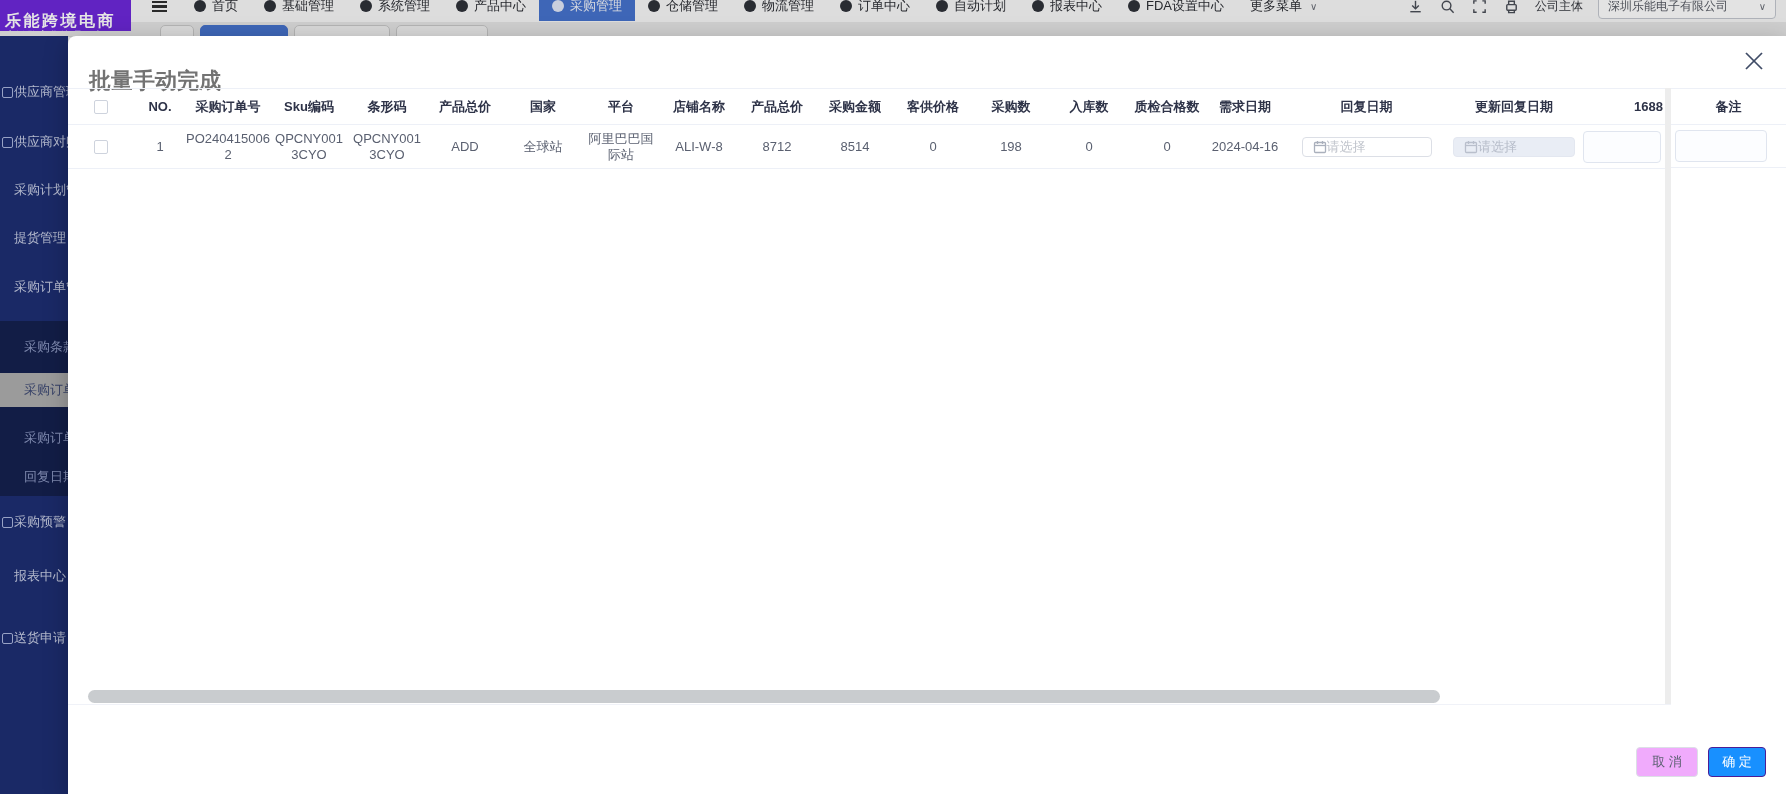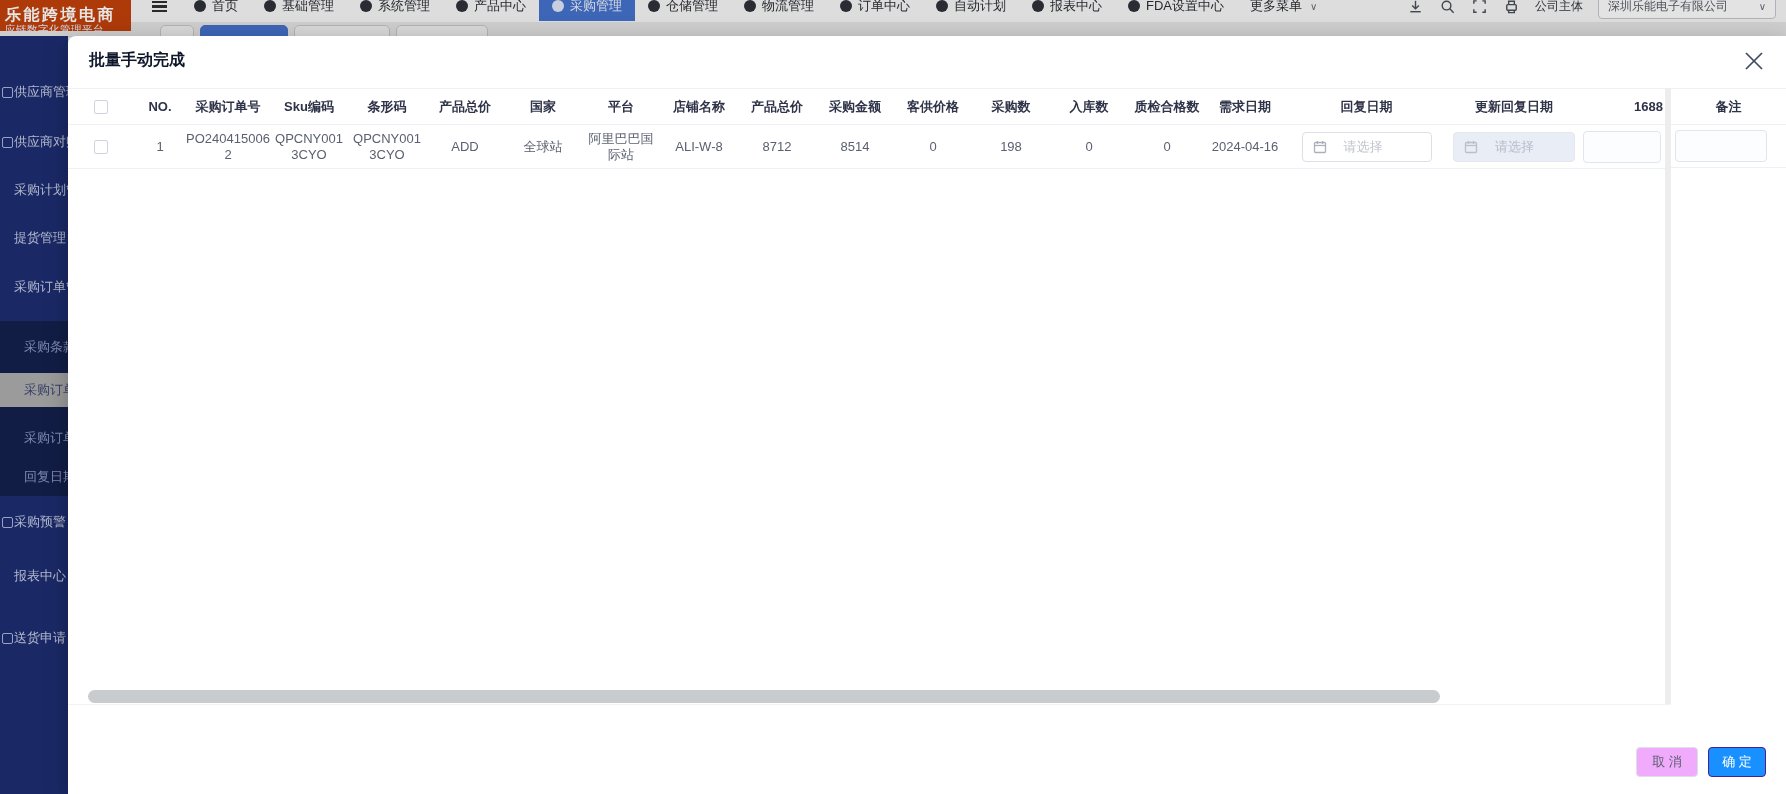--- a/index.html
+++ b/index.html
@@ -22,57 +22,57 @@
   .nav-right{position:absolute;right:10px;top:-9px;height:30px;display:flex;align-items:center;gap:15px}
   .tool-ico{width:17px;height:17px;display:block}
   .tool-ico path,.tool-ico circle,.tool-ico rect,.tool-ico line{stroke:#4a4e57;fill:none;stroke-width:1.5}
   .entity-label{font-size:12px;color:#33363d;white-space:nowrap}
   .company-select{width:178px;height:26px;border:1px solid #c3c7cf;border-radius:4px;background:#fdfdfd;
     display:flex;align-items:center;justify-content:space-between;padding:0 9px;box-sizing:border-box;
     font-size:12px;color:#565a63;white-space:nowrap}
   .tabs-row{position:absolute;left:0;top:22px;right:0;height:14px;background:#e6e6e6;overflow:hidden;border-bottom:1px solid #d6d6d6}
   .page-tab{position:absolute;top:3px;height:18px;border-radius:5px 5px 0 0;background:#f1f1f1;border:1px solid #c9c9c9;box-sizing:border-box}
   .page-tab.active{background:#4672cc;border-color:#4672cc}
-  .logo{position:absolute;left:0;top:0;width:131px;height:31px;background:#c2410c;color:#fff;z-index:2;
-    padding:6px 3px 0 5px;box-sizing:border-box;overflow:hidden}
+  .logo{position:absolute;left:0;top:0;width:131px;height:31px;background:#6d28d9;color:#fff;z-index:2;
+    padding:12px 3px 0 5px;box-sizing:border-box;overflow:hidden}
   .logo-l1{font-size:16px;font-weight:700;letter-spacing:2.5px;line-height:17px;white-space:nowrap}
   .logo-l2{font-size:10.5px;font-weight:400;letter-spacing:0.5px;line-height:13px;color:#e9eeff;white-space:nowrap}
   .sidebar{position:absolute;left:0;top:36px;width:68px;bottom:0;background:#1d2e72;overflow:hidden;z-index:1}
   .submenu-bg{position:absolute;left:0;right:0;top:285px;height:175px;background:#15214f}
   .side-item{position:absolute;left:0;width:100%;height:36px;line-height:36px;font-size:13px;color:#c7cde3;
     padding-left:14px;box-sizing:border-box;white-space:nowrap;overflow:hidden}
   .side-item .side-ico{position:absolute;left:2px;top:13px;width:9px;height:9px;border:1.5px solid #aab5dc;border-radius:2px}
   .side-item.sub{height:34px;line-height:34px;padding-left:24px;color:#8d99c2}
   .side-item.sub.active{background:#adadad;color:#3e4a74}
   .mask{position:absolute;inset:0;background:rgba(0,0,0,0.10);z-index:3}
 
   
   .modal{position:absolute;left:68px;top:36px;right:0;bottom:0;background:#fff;z-index:5;
     border-top-left-radius:8px;box-shadow:0 6px 24px rgba(0,0,0,.25)}
-  .modal-title{position:absolute;left:21px;top:14px;font-size:16px;font-weight:700;color:#0f172a}
+  .modal-title{position:absolute;left:21px;top:30px;font-size:22px;font-weight:700;color:#737373}
   .modal-close{position:absolute;right:20px;top:13px;width:24px;height:24px;cursor:pointer}
   .modal-close line{stroke:#3f4b66;stroke-width:1.7}
   .modal-body{position:absolute;left:0;top:52px;right:0;bottom:0}
 
   .thead,.trow{position:absolute;left:0;width:1597px;display:flex;padding-left:20px;box-sizing:border-box}
   .thead{top:0;height:37px;border-top:1px solid #edf0f7;border-bottom:1px solid #edf0f7}
   .trow{top:38px;height:43px;border-bottom:1px solid #edf0f7}
   .th,.td{display:flex;align-items:center;justify-content:center;text-align:center;box-sizing:border-box;
     font-size:13px;word-break:break-all;line-height:16px;padding:0 4px}
   .th{font-weight:700;color:#2e3348;white-space:nowrap;padding:0 2px}
   .td{color:#5a6070}
   .c0{width:46px;justify-content:flex-start;padding-left:6px}
   .c1{width:52px}.c2{width:84px;padding:0}
   .c3,.c4,.c5,.c6,.c7,.c8,.c9,.c10,.c11,.c12,.c13,.c14,.c15{width:78px}
   .c16{width:165px}.c17{width:130px}.c18{width:86px}
   .th.right{justify-content:flex-end}
   .nowrap{white-space:nowrap;word-break:keep-all}
   .cb{width:14px;height:14px;border:1px solid #ced3dd;border-radius:2px;background:#fff;box-sizing:border-box}
-  .dp{width:130px;height:30px;border:1px solid #dcdfe6;border-radius:4px;background:#fff;
-    display:flex;align-items:center;gap:17px;padding:0 10px;box-sizing:border-box;color:#c0c4cc;font-size:13px;white-space:nowrap}
+  .dp{width:130px;height:20px;border:1px solid #dcdfe6;border-radius:4px;background:#fff;
+    display:flex;align-items:center;gap:0;padding:0 10px;box-sizing:border-box;color:#c0c4cc;font-size:13px;white-space:nowrap}
   .dp.disabled{background:#e9edf5;border-color:#e3e7f0;color:#b6bcc9}
   .dp svg{flex:0 0 auto}
   .dp rect,.dp line{stroke:#aab0bc;fill:none;stroke-width:1.3}
   .dp.disabled rect,.dp.disabled line{stroke:#b9bfcc}
   .mini-input{width:78px;height:32px;border:1px solid #e0e5ef;border-radius:4px;background:#fcfdff;box-sizing:border-box}
   .gutter{position:absolute;top:0;right:115px;width:6px;height:617px;background:#ededed}
   .pinned{position:absolute;top:0;right:0;width:115px}
   .pinned-head{height:37px;border-top:1px solid #edf0f7;border-bottom:1px solid #edf0f7;box-sizing:border-box;
     display:flex;align-items:center;justify-content:center;font-size:13px;font-weight:700;color:#2e3348}
   .pinned-cell{height:43px;border-bottom:1px solid #edf0f7;box-sizing:border-box;display:flex;align-items:center}

